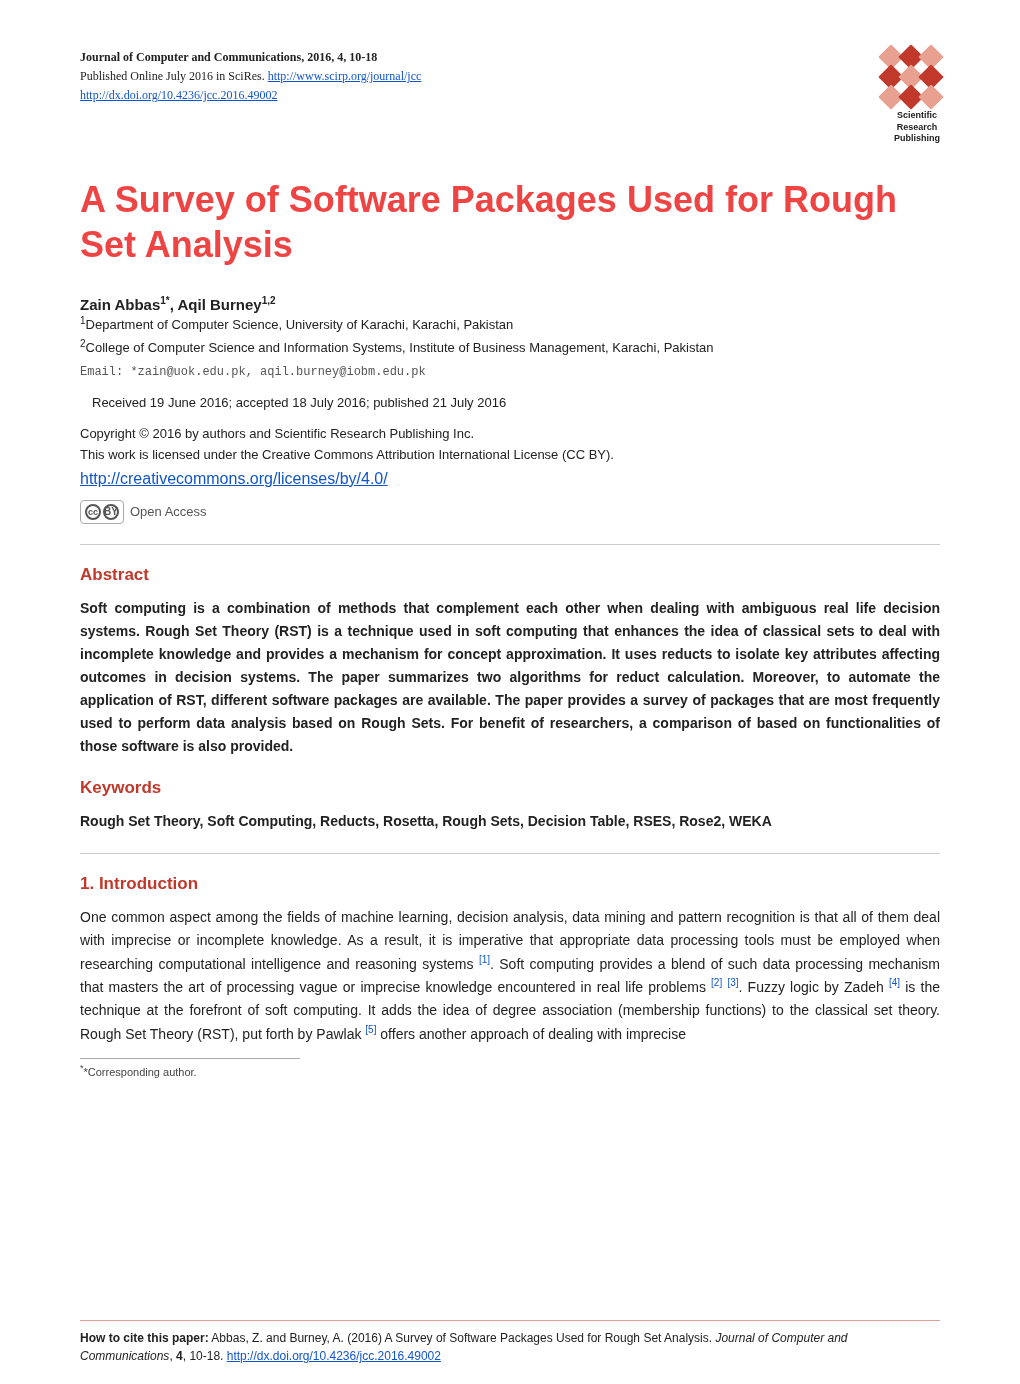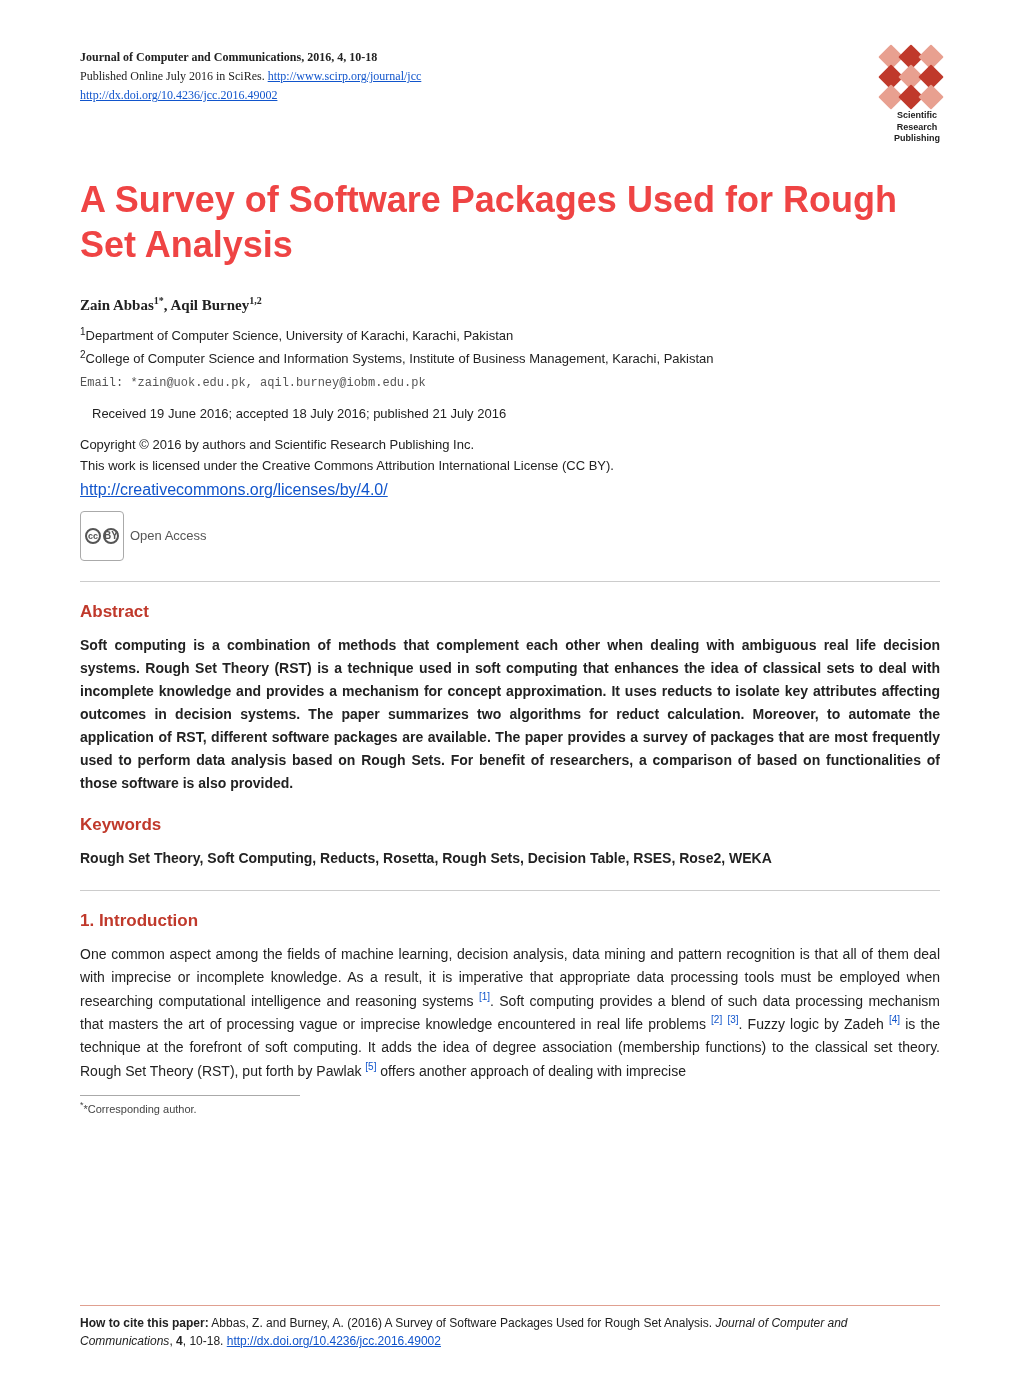--- a/index.html
+++ b/index.html
@@ -87,22 +87,21 @@
       color: #ef4444;
       line-height: 1.25;
       margin-bottom: 28px;
       font-family: Arial, Helvetica, sans-serif;
     }
 
     
     .authors {
       font-size: 15px;
       font-weight: bold;
-      margin-bottom: 10px;
-      font-family: Liberation Serif, serif;
+      font-family: Liberation Sans, sans-serif;
     }
 
     .authors sup {
       font-size: 10px;
     }
 
     .affiliations {
       font-size: 13px;
       line-height: 1.6;
       margin-bottom: 6px;
@@ -148,21 +147,21 @@
       margin-top: 8px;
       margin-bottom: 20px;
     }
 
     .cc-icon {
       display: flex;
       align-items: center;
       justify-content: center;
       border: 1.5px solid #aaa;
       border-radius: 4px;
-      padding: 16px 4px;
+      padding: 3px 4px;
       gap: 2px;
       background: #fff;
     }
 
     .cc-circle {
       width: 16px;
       height: 16px;
       border-radius: 50%;
       border: 2px solid #555;
       display: flex;
@@ -245,21 +244,21 @@
       margin-bottom: 24px;
     }
 
     .footnote sup {
       font-size: 9px;
     }
 
     
     .bottom-citation {
       position: absolute;
-      bottom: 33px;
+      bottom: 18px;
       left: 80px;
       right: 80px;
       border-top: 1.5px solid #e0a090;
       padding-top: 8px;
     }
 
     .cite-how {
       font-size: 12px;
       font-family: Arial, sans-serif;
       color: #222;

